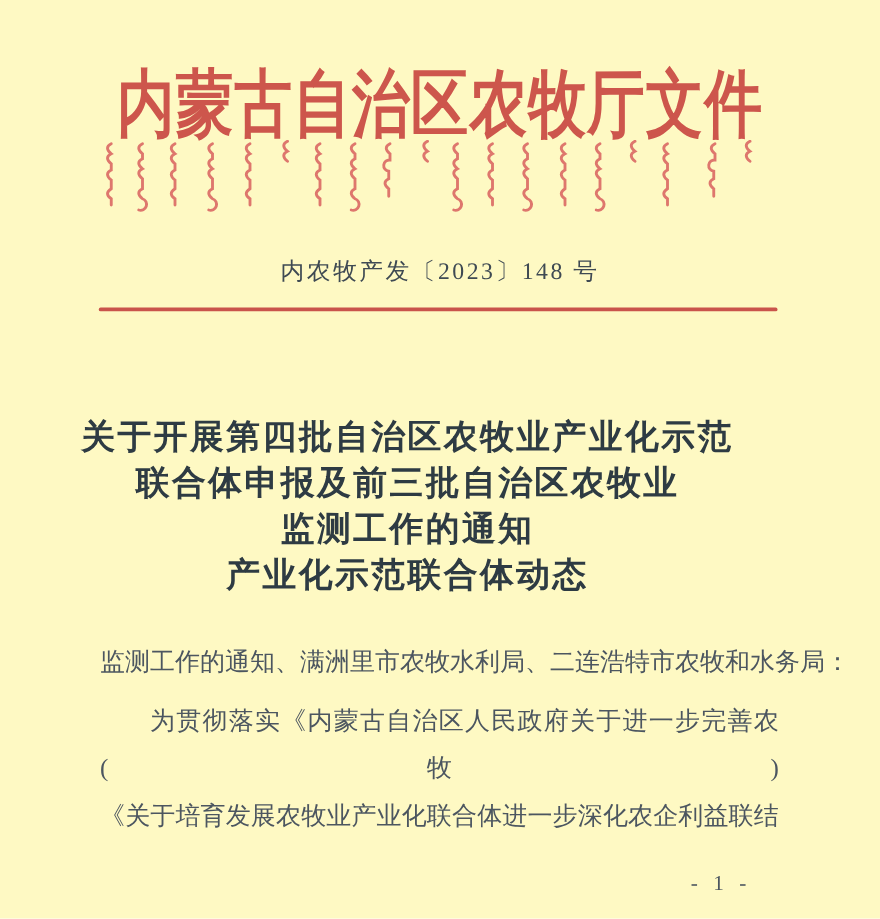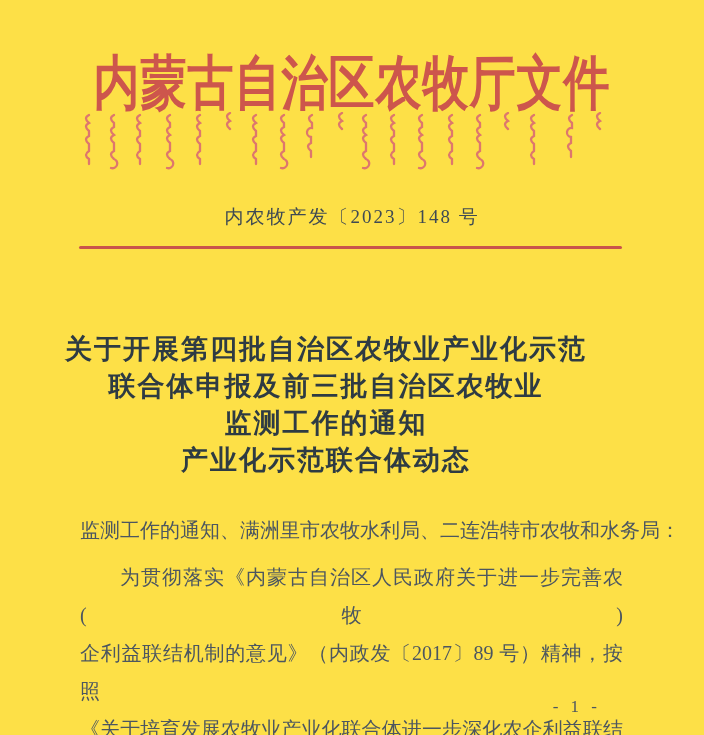--- a/index.html
+++ b/index.html
@@ -11,21 +11,21 @@
   }
   * { margin: 0; padding: 0; box-sizing: border-box; }
   html, body { background: #ffffff; }
   body { font-family: "Liberation Serif", "DejaVu Serif", serif; }
 
   .page {
     position: relative;
     width: 704px;
     height: 735px;
     margin: 0 auto;
-    background: #fde047;
+    background: #fef9c3;
     overflow: hidden;
   }
 
   .org-title {
     position: absolute;
     top: 44px;
     left: 0;
     width: 704px;
     text-align: center;
     font-size: 46px;
@@ -169,21 +169,20 @@
     <div>关于开展第四批自治区农牧业产业化示范</div>
     <div>联合体申报及前三批自治区农牧业</div>
     <div>监测工作的通知</div>
     <div>产业化示范联合体动态</div>
   </div>
 
   <div class="body-text">
     <div class="addressee">监测工作的通知、满洲里市农牧水利局、二连浩特市农牧和水务局：</div>
     <div class="para">
       <div class="para-line indent-first">为贯彻落实《内蒙古自治区人民政府关于进一步完善农(牧)</div>
-      <div class="para-line">企利益联结机制的意见》（内政发〔2017〕89 号）精神，按照</div>
       <div class="para-line">《关于培育发展农牧业产业化联合体进一步深化农企利益联结</div>
 
     </div>
   </div>
 
   <div class="page-num">- 1 -</div>
 
 </div>
 
 </body></html>

